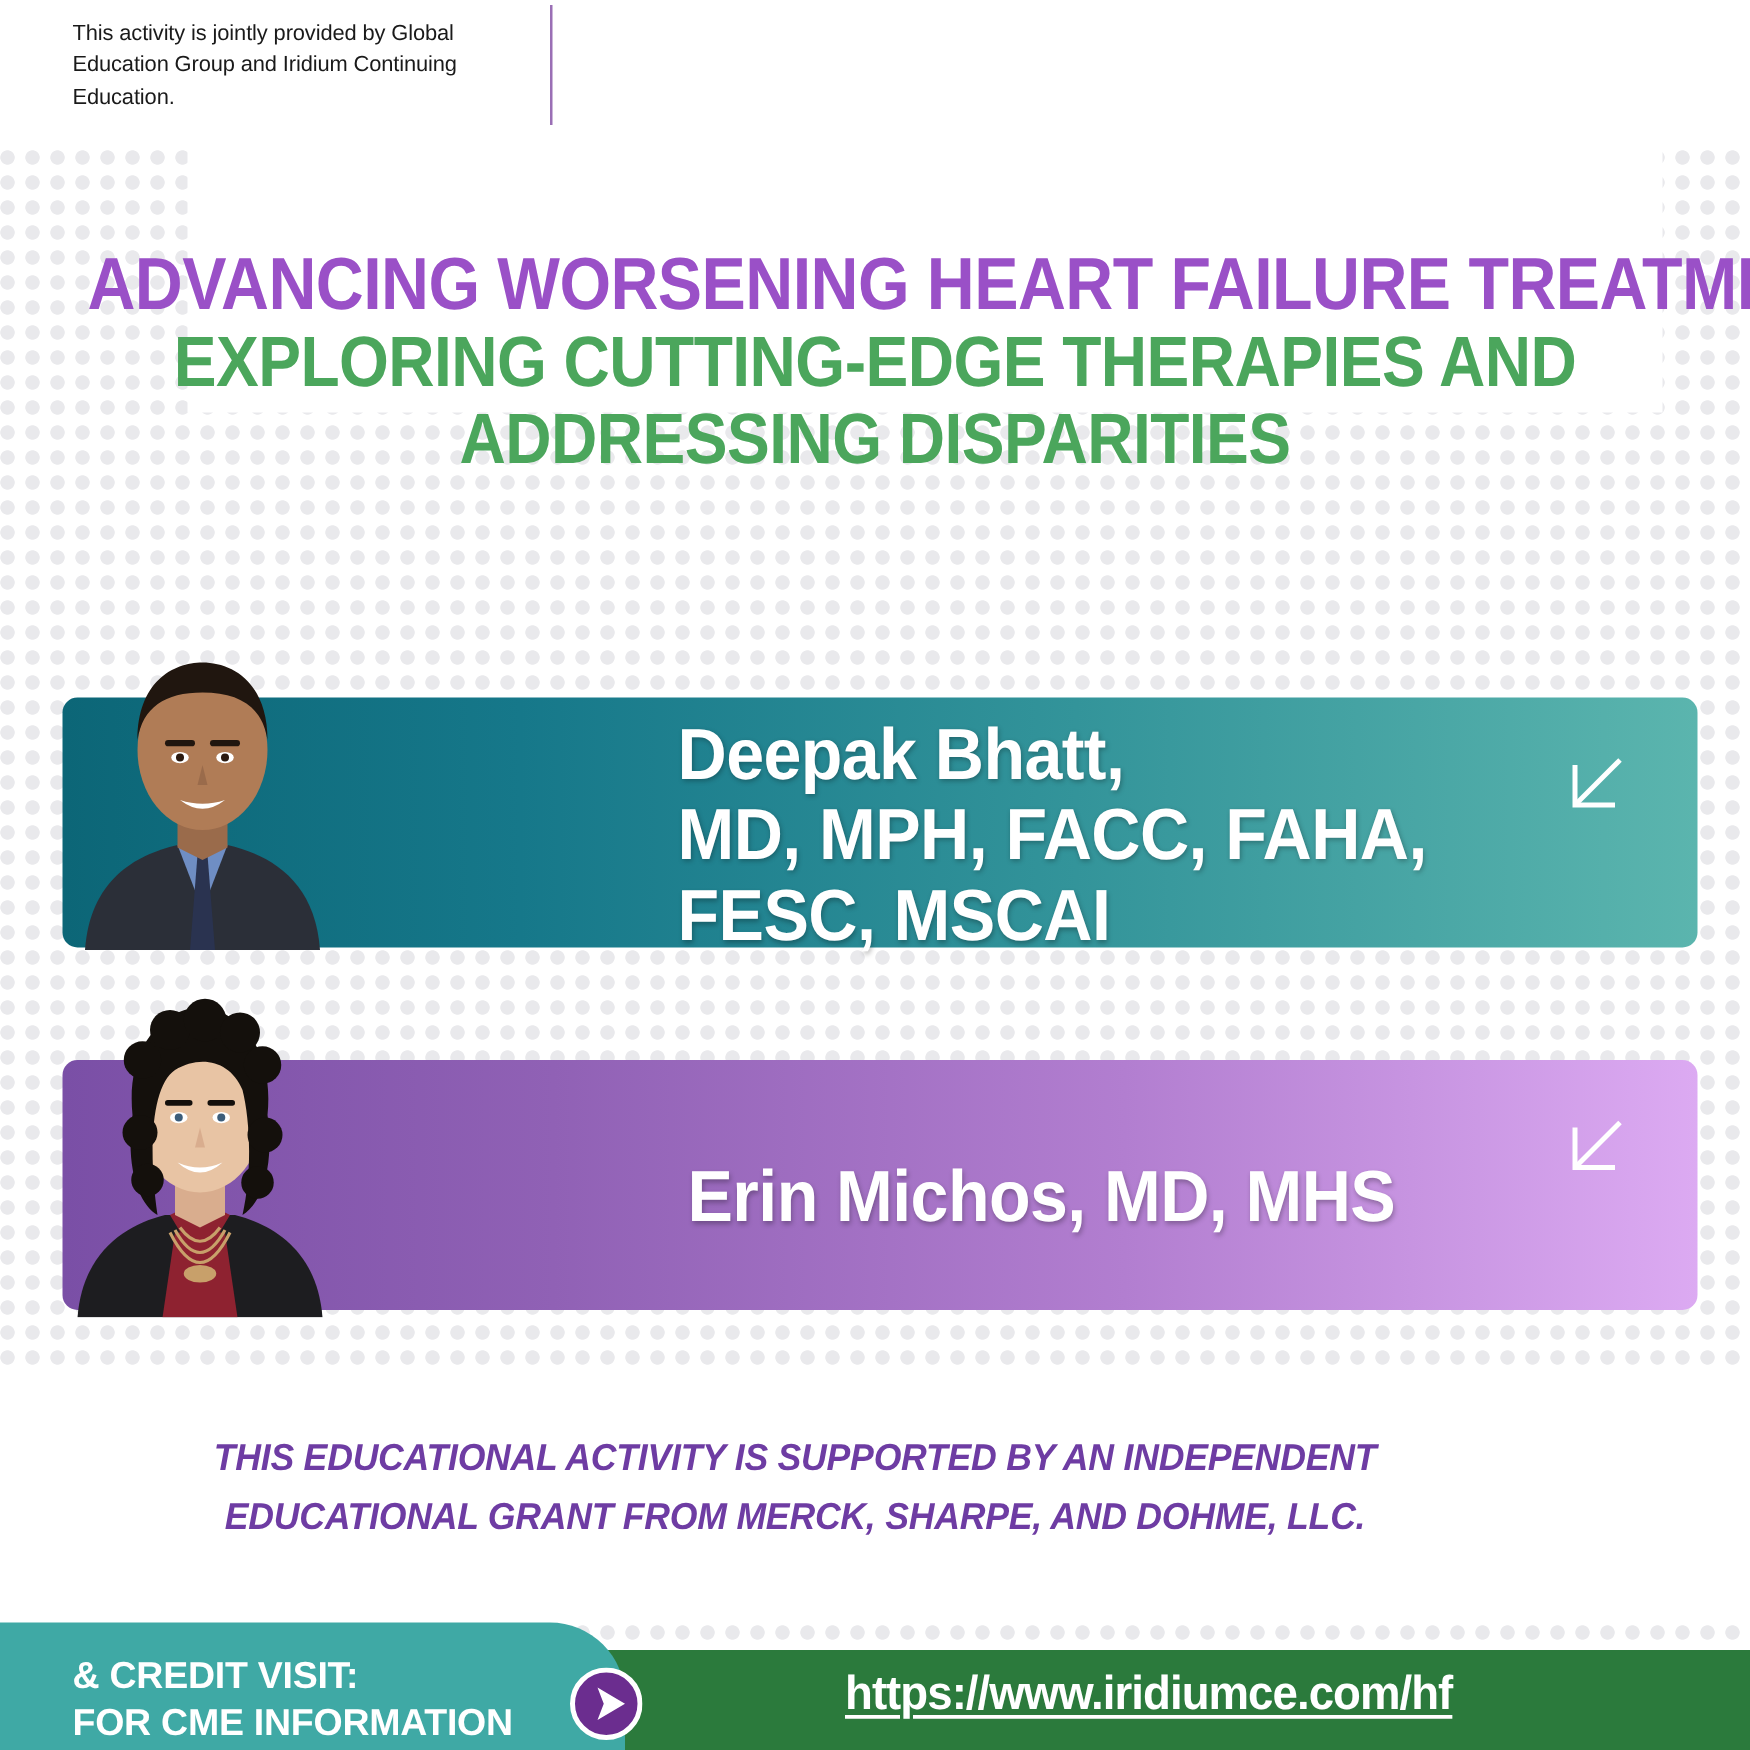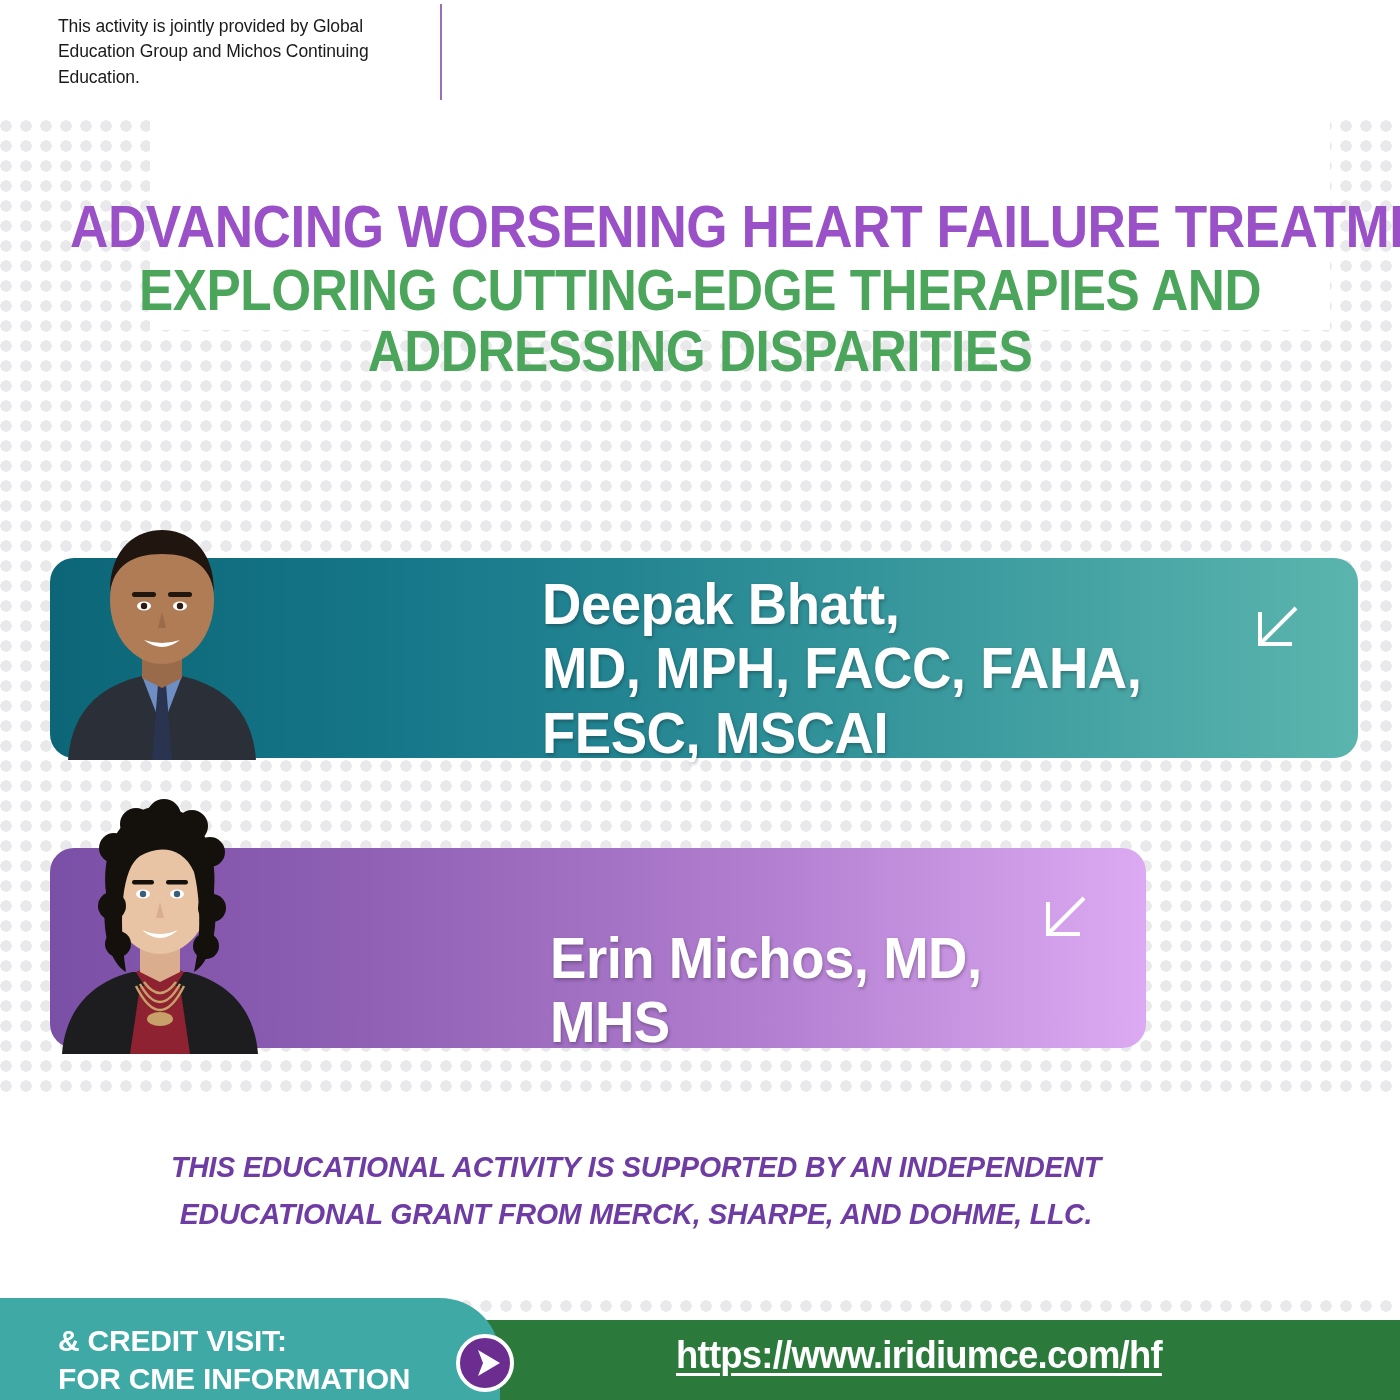--- a/index.html
+++ b/index.html
@@ -125,28 +125,28 @@
     transform:scaleX(0.90);
     transform-origin:center;
     white-space:nowrap;
   }
   .title-line.l1 { color:#9a50c7; font-size:59px; }
   .title-line.l2 { color:#4ba65c; }
   .title-line.l3 { color:#4ba65c; }
 
   
   .banner {
-    position:absolute; height:200px; border-radius:24px; z-index:5;
+    position:absolute; height:200px; border-radius:12px; z-index:5;
   }
   .banner-1 {
     left:50px; top:558px; width:1308px;
     background:linear-gradient(90deg,#0c6677 0%,#16788a 28%,#33949a 62%,#5bb5ae 100%);
   }
   .banner-2 {
-    left:50px; top:848px; width:1096px;
+    left:50px; top:848px; width:1308px;
     background:linear-gradient(90deg,#7a4fa6 0%,#9061b5 30%,#b27ed0 65%,#dcaaf2 100%);
   }
   .banner-name {
     position:absolute;
     color:#ffffff;
     font-family:"Liberation Sans Narrow","Liberation Sans", sans-serif;
     font-weight:bold;
     letter-spacing:-0.5px;
     text-shadow:1px 2px 4px rgba(0,0,0,0.28);
     transform:scaleX(0.94); transform-origin:left center;
@@ -218,21 +218,21 @@
 </style>
 </head>
 <body>
 
 <div class="dot-bg"></div>
 <div class="dot-mask-top"></div>
 <div class="dot-mask-center"></div>
 <div class="dot-mask-bottom"></div>
 
 <div class="header">
-  <div class="jointly-text">This activity is jointly provided by Global Education Group and Michos Continuing Education.</div>
+  <div class="jointly-text">This activity is jointly provided by Global Education Group and Iridium Continuing Education.</div>
   <div class="hdr-divider"></div>
 </div>
 
 <div class="iridium-logo">
   <div class="ir-mark">Ir</div>
   <div class="ir-word">Iridium</div>
   <div class="ir-rule"></div>
   <div class="ir-sub">Continuing Education</div>
   <svg class="ir-tri" viewBox="0 0 84 74">
     <defs>

